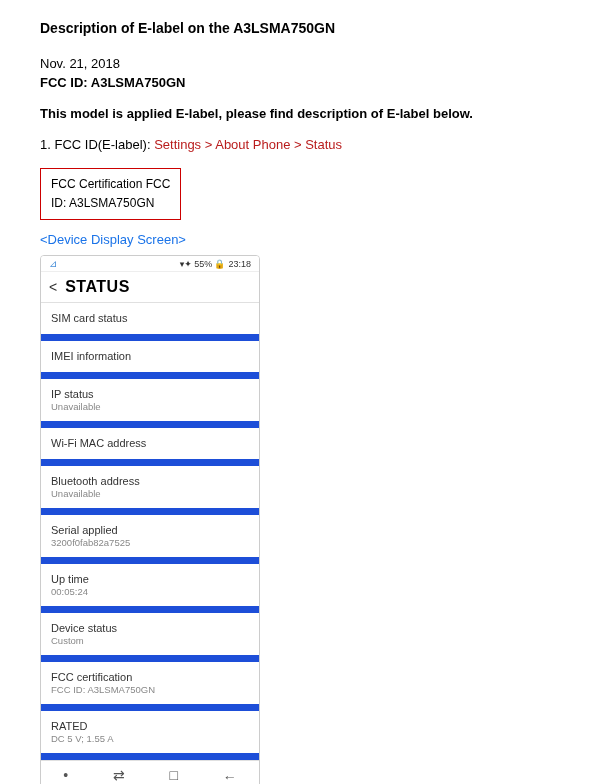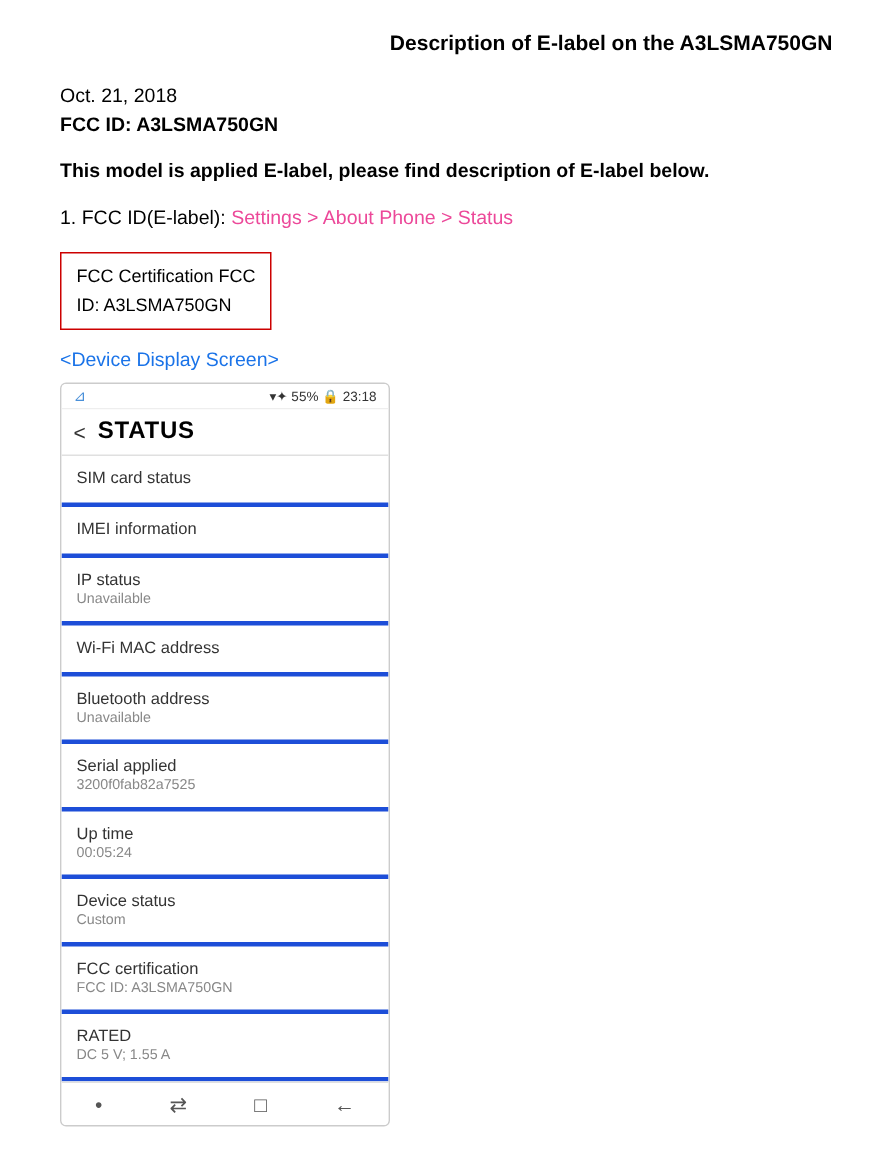--- a/index.html
+++ b/index.html
@@ -6,21 +6,21 @@
     body {
       width: 595px;
       min-height: 784px;
       background: #ffffff;
       font-family: Arial, sans-serif;
       font-size: 13px;
       color: #000;
       padding: 20px 40px;
     }
     .page-title {
-      text-align: right;
+      text-align: left;
       font-weight: bold;
       font-size: 14px;
       margin-bottom: 20px;
     }
     .date {
       font-size: 13px;
       margin-bottom: 4px;
     }
     .fcc-id-line {
       font-weight: bold;
@@ -30,21 +30,21 @@
     .description {
       font-weight: bold;
       font-size: 13px;
       margin-bottom: 16px;
     }
     .fcc-instruction {
       font-size: 13px;
       margin-bottom: 16px;
     }
     .fcc-instruction a {
-      color: #ec4899;
+      color: #b91c1c;
       text-decoration: none;
     }
     .fcc-box {
       border: 1.5px solid #cc0000;
       padding: 6px 10px;
       display: inline-block;
       margin-bottom: 12px;
       font-size: 12px;
       line-height: 1.6;
     }
@@ -94,21 +94,21 @@
       font-weight: bold;
       font-size: 16px;
       color: #000;
       letter-spacing: 0.5px;
     }
     .phone-list {
       background: #ffffff;
     }
     .phone-list-item {
       padding: 9px 10px;
-      border-bottom: 3px solid #1d4ed8;
+      border-bottom: 7px solid #1d4ed8;
     }
     .phone-list-item .item-label {
       font-size: 11px;
       color: #333;
       margin-bottom: 1px;
     }
     .phone-list-item .item-value {
       font-size: 9.5px;
       color: #888;
     }
@@ -126,21 +126,21 @@
     }
   </style>
 </head>
 <body>
 
 
 
 
 <div class="page-title">Description of E-label on the A3LSMA750GN</div>
 
-<div class="date">Oct. 21, 2018</div>
+<div class="date">Nov. 21, 2018</div>
 <div class="fcc-id-line">FCC ID: A3LSMA750GN</div>
 
 <div class="description">This model is applied E-label, please find description of E-label below.</div>
 
 <div class="fcc-instruction">
   <span>1. FCC ID(E-label): </span><a href="#">Settings &gt; About Phone &gt; Status</a>
 </div>
 
 <div class="fcc-box">
   <div>FCC Certification FCC</div>

